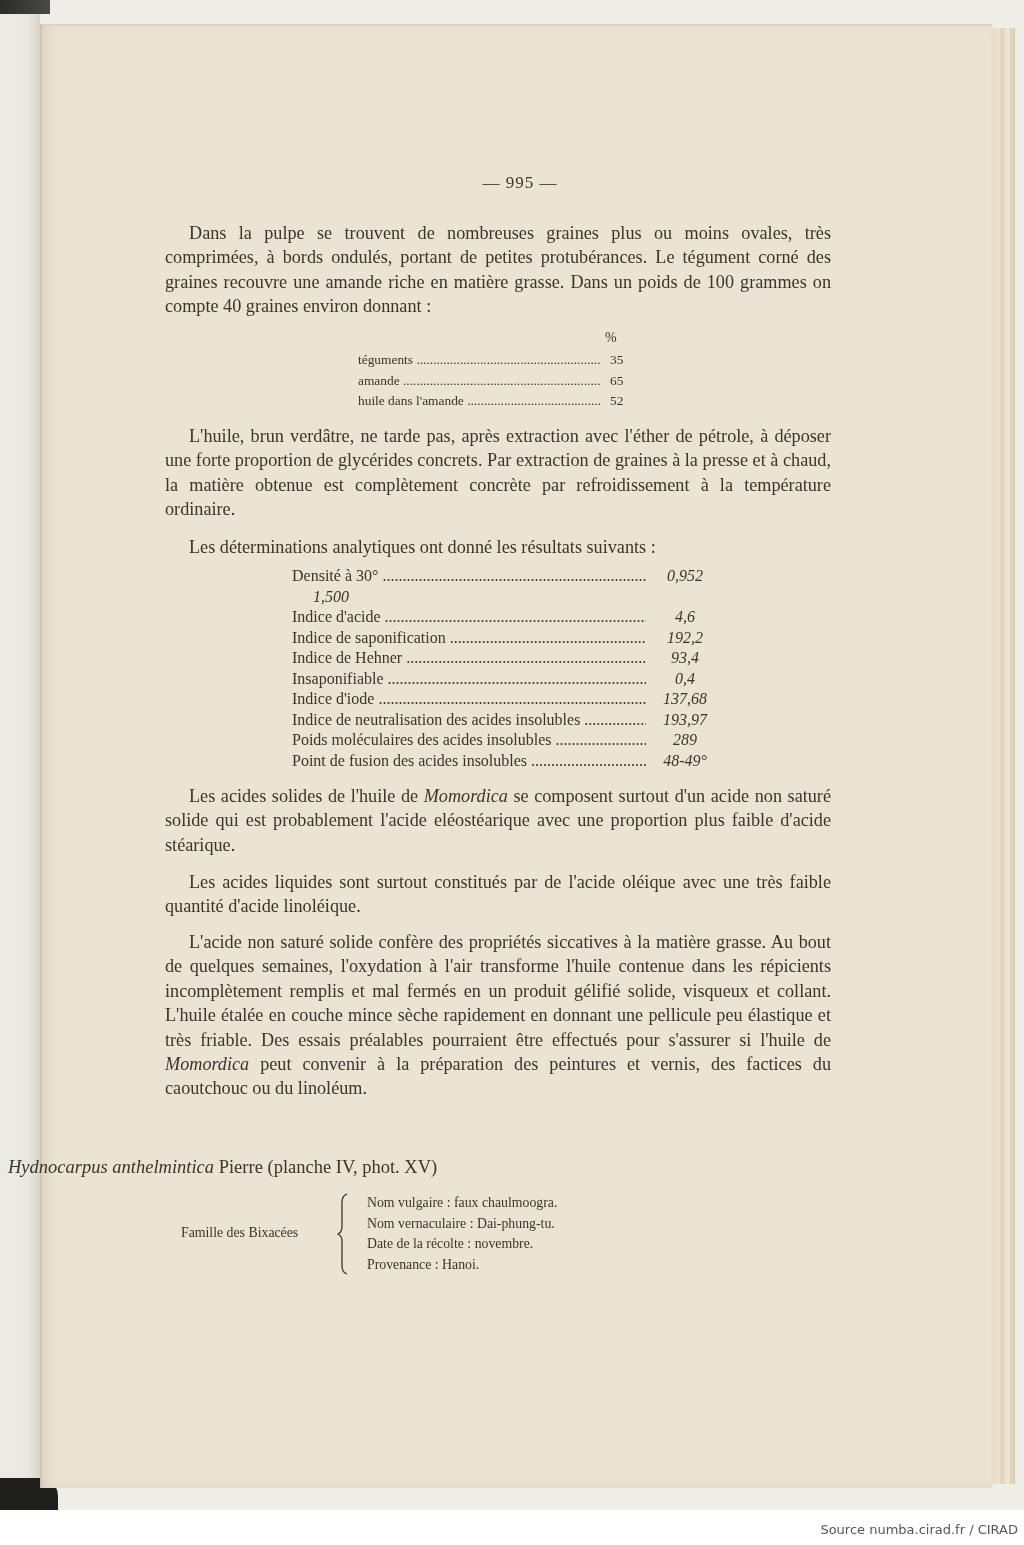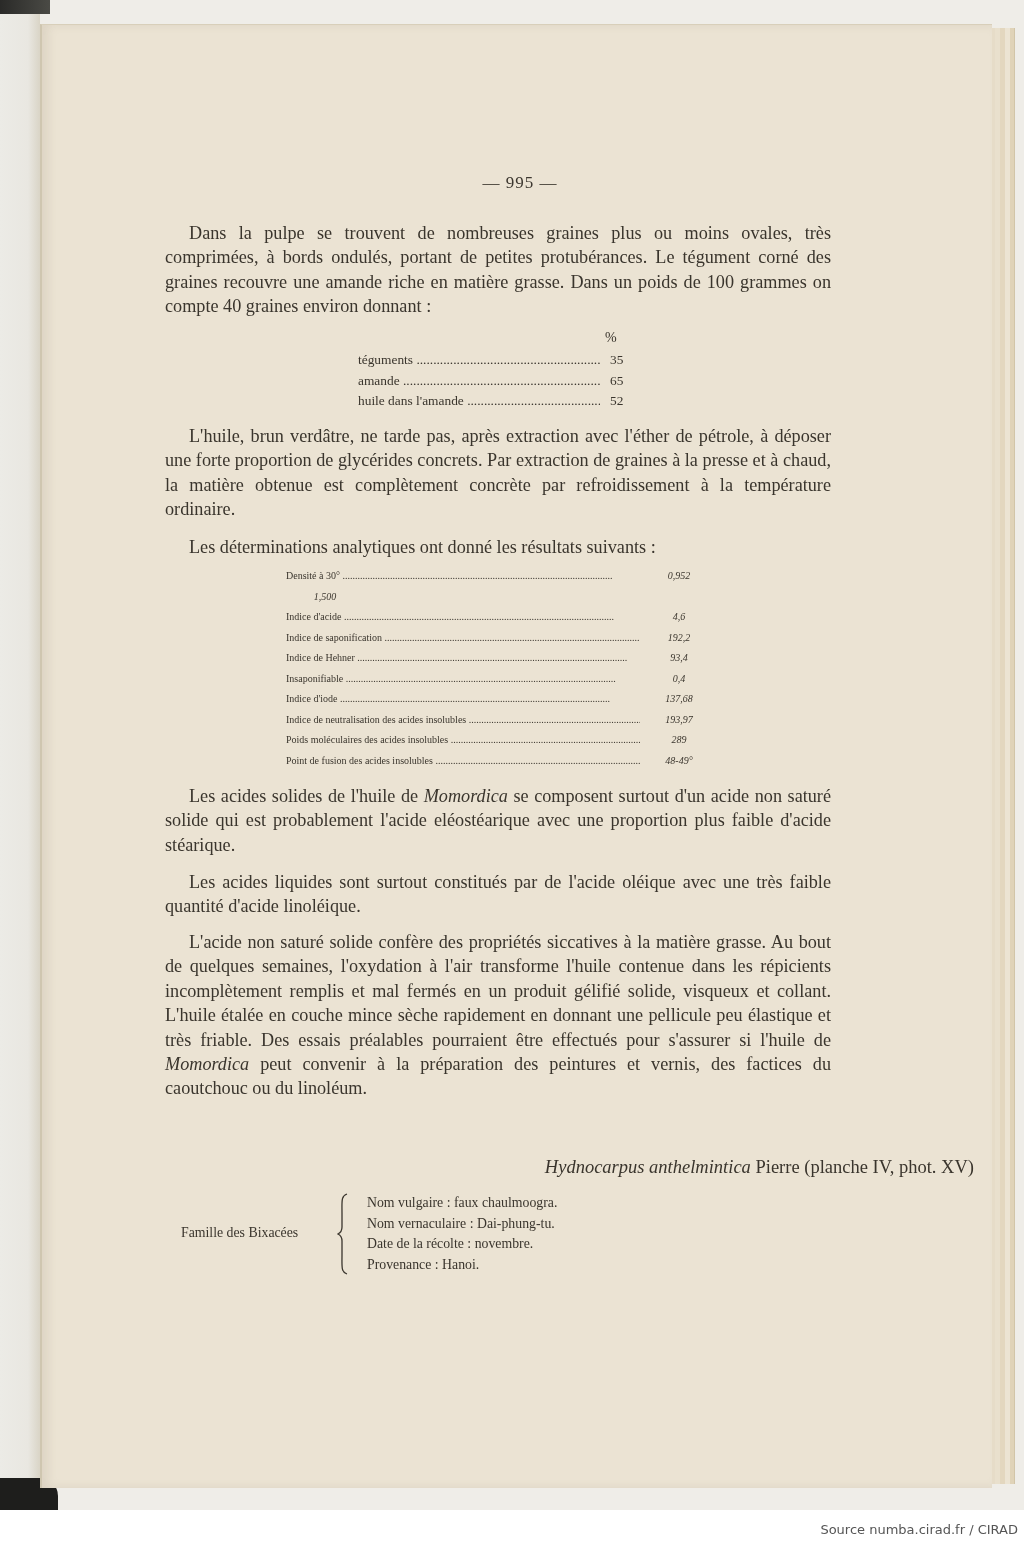--- a/index.html
+++ b/index.html
@@ -57,30 +57,30 @@
 
   .small-table {
     left:350px; width:270px; font-size:13.4px; line-height:20.5px;
   }
   .small-table .row, .big-table .row { display:flex; white-space:nowrap; }
   .small-table .lbl { flex:1; overflow:hidden; }
   .small-table .val { width:18px; text-align:left; margin-left:10px; }
   .pct { left:597px; top:330px; font-size:14px; }
 
   .big-table {
-    left:278px; width:420px; font-size:10px; line-height:20.5px;
+    left:284px; width:420px; font-size:16px; line-height:20.5px;
   }
   .big-table .lbl { flex:1; overflow:hidden; }
   .big-table .val { width:54px; text-align:center; margin-left:12px;font-style:italic; }
   .dots::after {
     content:" ............................................................................................................";
   }
 
   .species-title {
-    left:0; width:966px; top:1157px; text-align:right; font-size:18.5px;
+    left:0; width:966px; top:1157px; text-align:left; font-size:18.5px;
   }
   .species-title i { font-style:italic; }
 
   .family-label { left:173px; top:1225px; font-size:13.8px; }
   .brace {
     position:absolute; left:337px; top:1193px; width:12px; height:82px;
   }
   .family-list {
     left:359px; top:1193px; font-size:13.8px; line-height:20.7px;
   }

